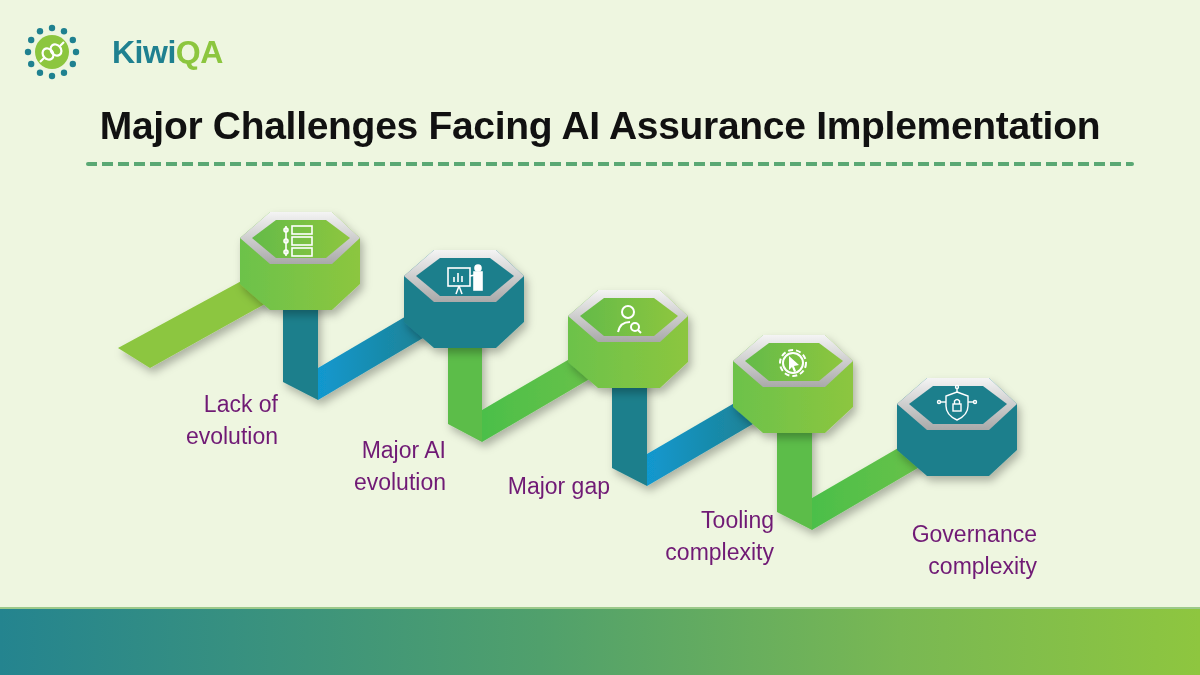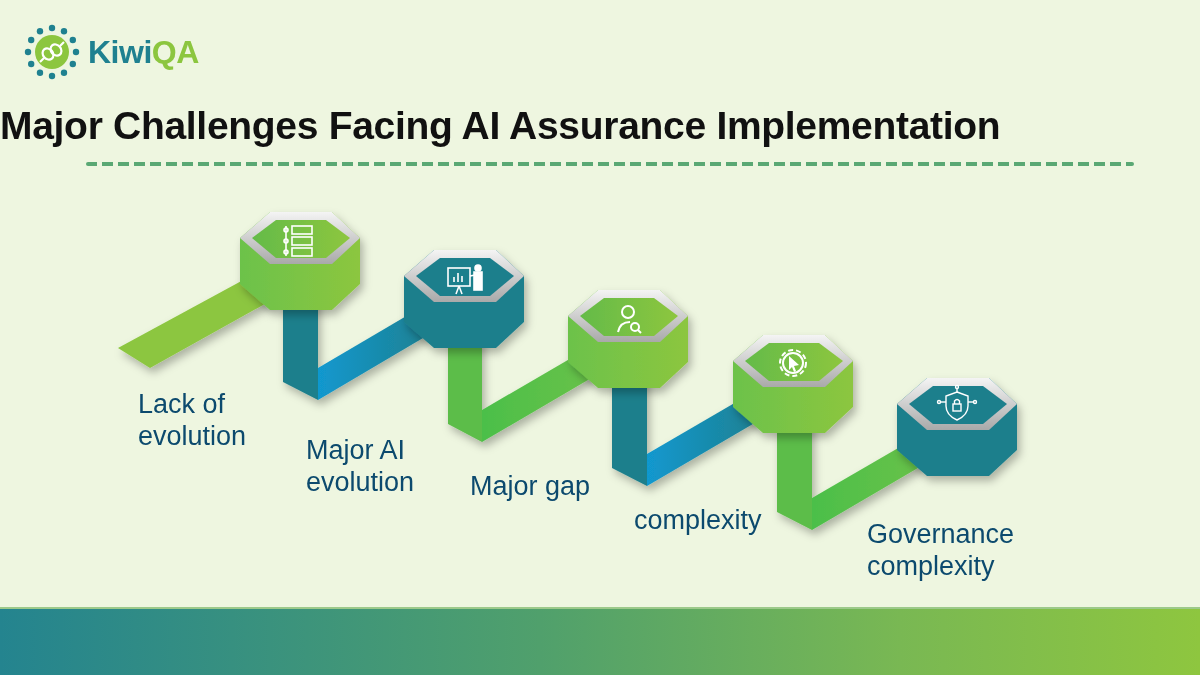--- a/index.html
+++ b/index.html
@@ -1,37 +1,37 @@
 <!DOCTYPE html>
 <html><head>
 <meta charset="utf-8">
 <style>
   html, body { margin: 0; padding: 0; }
   body {
     width: 1200px; height: 675px; overflow: hidden; position: relative;
     background: #eef6e0;
     font-family: "Liberation Sans", "DejaVu Sans", sans-serif;
   }
-  .logo { position: absolute; left: 24px; top: 24px; display: flex; align-items: center; }
+  .logo { position: absolute; left: 24px; top: 24px; display: flex; align-items: center; gap: 24px; }
   .logo svg { width: 56px; height: 56px; }
   .logo-text { font-size: 32px; font-weight: bold; margin-left: 8px; letter-spacing: -0.5px; }
   .logo-kiwi { color: #1f8190; }
   .logo-qa { color: #8cc63f; }
   .title {
-    position: absolute; left: 0; top: 104px; width: 1200px; text-align: left;
+    position: absolute; left: 0; top: 104px; width: 1200px; text-align: center;
     font-size: 39px; font-weight: bold; color: #111; letter-spacing: -0.3px;
   }
   .divider {
     position: absolute; left: 86px; top: 162px; width: 1048px; height: 4px;
     background-image: repeating-linear-gradient(90deg, #5aa874 0 11px, transparent 11px 16px);
     border-radius: 2px;
   }
   .diagram { position: absolute; left: 0; top: 0; width: 1200px; height: 675px; }
   .label {
-    position: absolute; text-align: left; font-size: 27px; color: #0c4a6e; line-height: 32px;
+    position: absolute; text-align: right; font-size: 23px; color: #701a75; line-height: 32px;
   }
   .footer-band {
     position: absolute; left: 0; top: 607px; width: 1200px; height: 68px;
     background: linear-gradient(90deg, #24848f 0%, #50a06c 45%, #79b853 75%, #8ec63f 100%);
     border-top: 2px solid #9cc98a;
   }
 </style>
 </head>
 <body>
 
@@ -193,20 +193,21 @@
   <div>evolution</div>
 </div>
 <div class="label" style="left:306px; top:434px; width:140px;">
   <div>Major AI</div>
   <div>evolution</div>
 </div>
 <div class="label" style="left:470px; top:470px; width:140px;">
   <div>Major gap</div>
 </div>
 <div class="label" style="left:634px; top:504px; width:140px;">
+  <div>Tooling</div>
   <div>complexity</div>
 </div>
 <div class="label" style="left:867px; top:518px; width:170px;">
   <div>Governance</div>
   <div>complexity</div>
 </div>
 
 <div class="footer-band"></div>
 
 </body></html>

